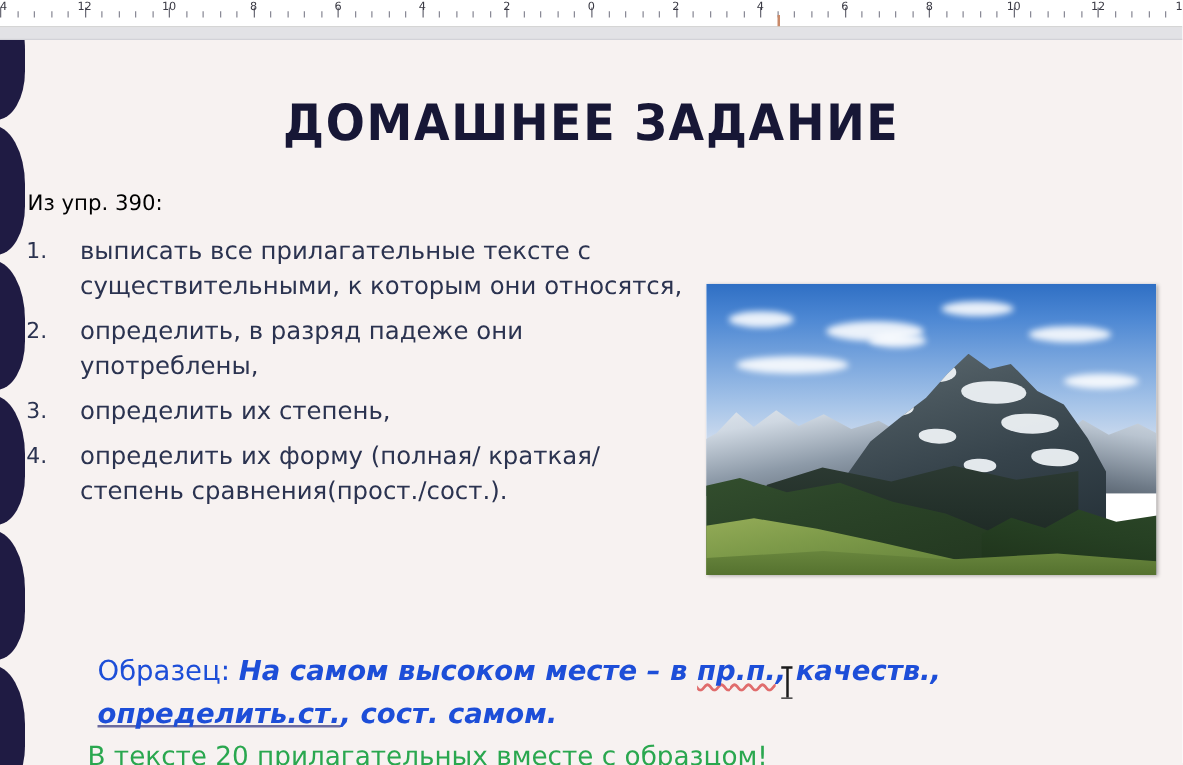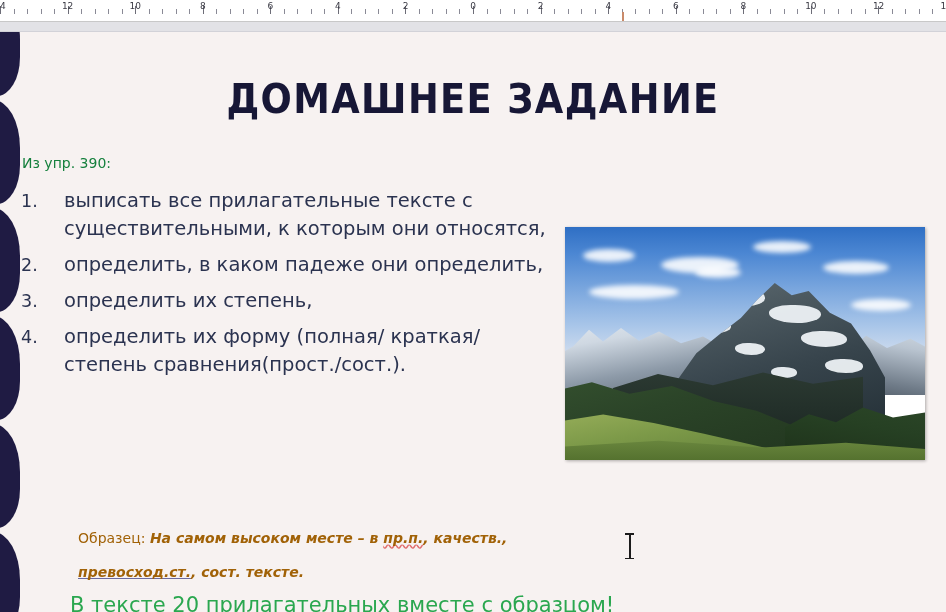--- a/index.html
+++ b/index.html
@@ -110,23 +110,23 @@
     color: #171736;
     transform: scaleX(0.92);
     transform-origin: center;
     white-space: nowrap;
   }
 
   
   .intro {
     position: absolute;
     left: 22px; top: 118px;
-    font-size: 14px;
+    font-size: 17px;
     line-height: 26px;
-    color: #15803d;
+    color: #000000;
     white-space: nowrap;
   }
 
   .list {
     position: absolute;
     left: 18px; top: 155px;
     width: 530px;
   }
   .list-item {
     position: relative;
@@ -254,23 +254,23 @@
     clip-path: polygon(0% 48%, 26% 26%, 54% 52%, 78% 34%, 100% 58%, 100% 100%, 0% 100%);
   }
 
   
   .example {
     position: absolute;
     left: 78px; top: 489px;
     width: 790px;
   }
   .ex-line1, .ex-line2 {
-    font-size: 14px;
+    font-size: 22px;
     line-height: 34px;
-    color: #a16207;
+    color: #1d4ed8;
     white-space: nowrap;
   }
   .ex-label { font-style: normal; }
   .ex-italic { font-style: italic; font-weight: bold; }
   .spell {
     text-decoration: underline wavy #e06c6c;
     text-decoration-skip-ink: none;
   }
   .ex-underline {
     text-decoration: underline;
@@ -419,21 +419,21 @@
 
     <div class="intro">Из упр. 390:</div>
 
     <div class="list" id="task-list">
         <div class="list-item">
           <div class="li-num">1.</div>
           <div class="li-text">выписать все прилагательные тексте с существительными, к которым они относятся,</div>
         </div>
         <div class="list-item">
           <div class="li-num">2.</div>
-          <div class="li-text">определить, в каком падеже они определить,</div>
+          <div class="li-text">определить, в разряд падеже они употреблены,</div>
         </div>
         <div class="list-item">
           <div class="li-num">3.</div>
           <div class="li-text">определить их степень,</div>
         </div>
         <div class="list-item">
           <div class="li-num">4.</div>
           <div class="li-text">определить их форму (полная/ краткая/ степень сравнения(прост./сост.).</div>
         </div>
       </div>
@@ -468,21 +468,21 @@
         <div class="ph-meadow"></div>
         <div class="ph-grass-bottom"></div>
       </div>
     </div>
 
     <div class="example">
       <div class="ex-line1">
         <span class="ex-label">Образец:</span><span> </span><span class="ex-italic">На самом высоком месте – в </span><span class="ex-italic spell">пр.п.</span><span class="ex-italic">, качеств.,</span>
       </div>
       <div class="ex-line2">
-        <span class="ex-italic spell ex-underline">превосход.ст.</span><span class="ex-italic">, сост. тексте.</span>
+        <span class="ex-italic spell ex-underline">определить.ст.</span><span class="ex-italic">, сост. самом.</span>
       </div>
     </div>
 
     <div class="green-line">В тексте 20 прилагательных вместе с образцом!</div>
 
     <div class="ibeam">
       <div class="cap-t"></div>
       <div class="stem"></div>
       <div class="cap-b"></div>
     </div>

